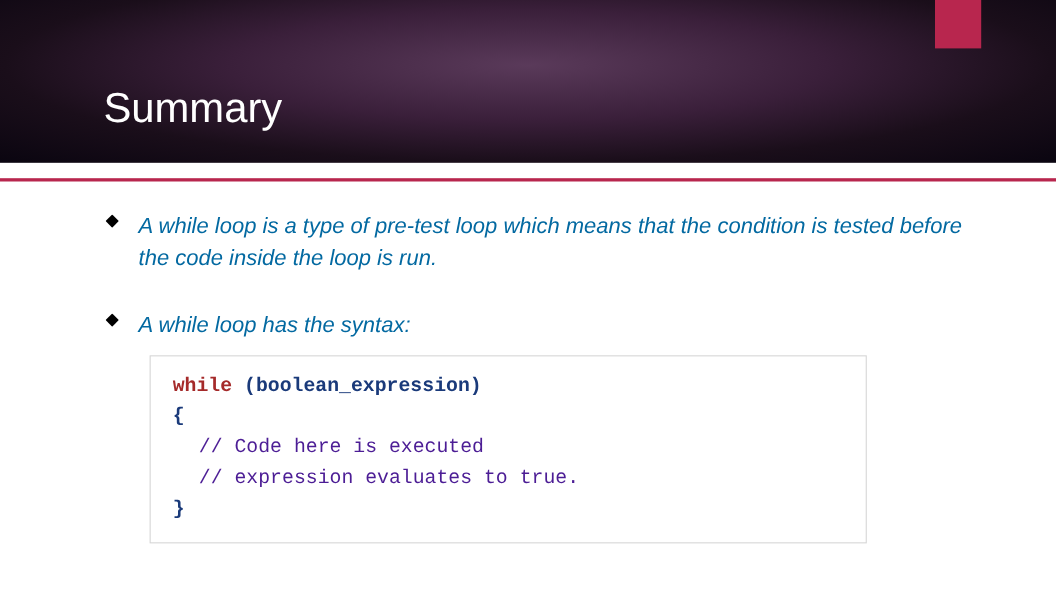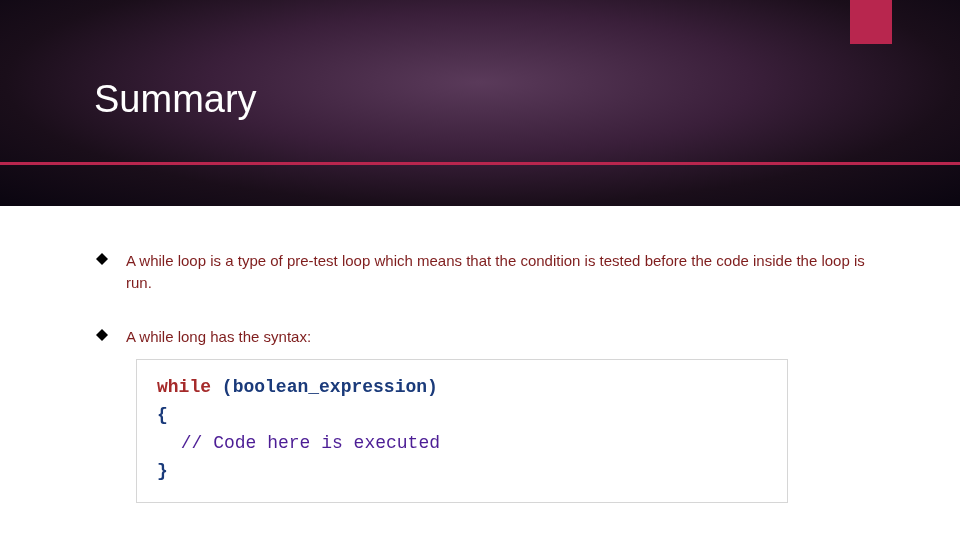--- a/index.html
+++ b/index.html
@@ -7,21 +7,21 @@
     width: 960px;
     height: 540px;
     background: #ffffff;
     font-family: Arial, Helvetica, sans-serif;
     position: relative;
     overflow: hidden;
   }
   .header {
     position: relative;
     width: 100%;
-    height: 206px;
+    height: 148px;
     background: radial-gradient(ellipse at 50% 40%, #5a3a5a 0%, #3a1f3a 40%, #1a0e1a 70%, #0a0510 100%);
   }
   .header-title {
     position: absolute;
     left: 94px;
     top: 78px;
     color: #ffffff;
     font-size: 38px;
     font-weight: 400;
   }
@@ -50,23 +50,24 @@
     margin-bottom: 32px;
   }
   .bullet-icon {
     flex: 0 0 auto;
     width: 12px;
     height: 12px;
     margin-top: 3px;
     margin-right: 18px;
   }
   .bullet-text {
-    font-size: 15px;
+    font-size: 20px;
     line-height: 1.45;
-    color: #7f1d1d;
+    color: #0369a1;
+    font-style: italic;
   }
   .code-box {
     margin-left: 40px;
     margin-top: 8px;
     border: 1px solid #d6d6d6;
     padding: 14px 20px 16px 20px;
     width: 652px;
     font-family: Consolas, "Courier New", monospace;
     font-size: 18px;
     line-height: 1.55;
@@ -93,23 +94,24 @@
     <svg class="bullet-icon" viewBox="0 0 10 10">
       <polygon points="5,0 10,5 5,10 0,5" fill="#000000"></polygon>
     </svg>
     <div class="bullet-text">A while loop is a type of pre-test loop which means that the condition is tested before the code inside the loop is run.</div>
   </div>
 
   <div class="bullet-item" style="margin-bottom:12px;">
     <svg class="bullet-icon" viewBox="0 0 10 10">
       <polygon points="5,0 10,5 5,10 0,5" fill="#000000"></polygon>
     </svg>
-    <div class="bullet-text">A while long has the syntax:</div>
+    <div class="bullet-text">A while loop has the syntax:</div>
   </div>
 
   <div class="code-box">
     <div class="code-line"><span class="kw">while</span> <span class="sym">(</span><span class="ident">boolean_expression</span><span class="sym">)</span></div>
     <div class="code-line"><span class="sym">{</span></div>
     <div class="code-line"><span class="indent"></span><span class="comment">// Code here is executed</span></div>
+    <div class="code-line"><span class="indent"></span><span class="comment">// expression evaluates to true.</span></div>
     <div class="code-line"><span class="sym">}</span></div>
   </div>
 
 </div>
 
 </body></html>

